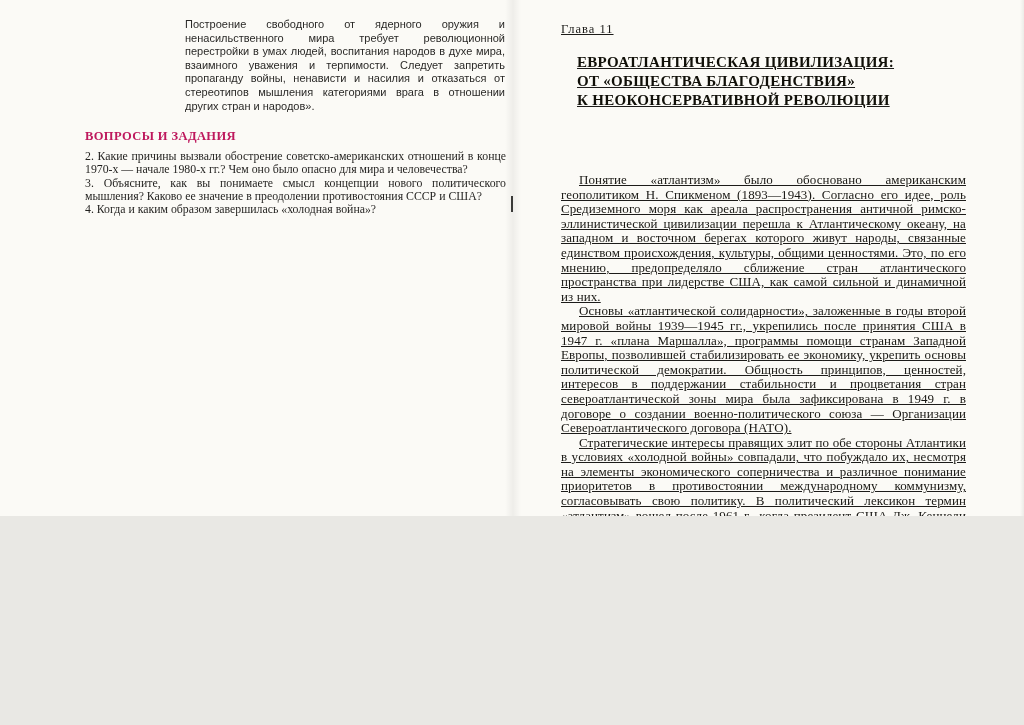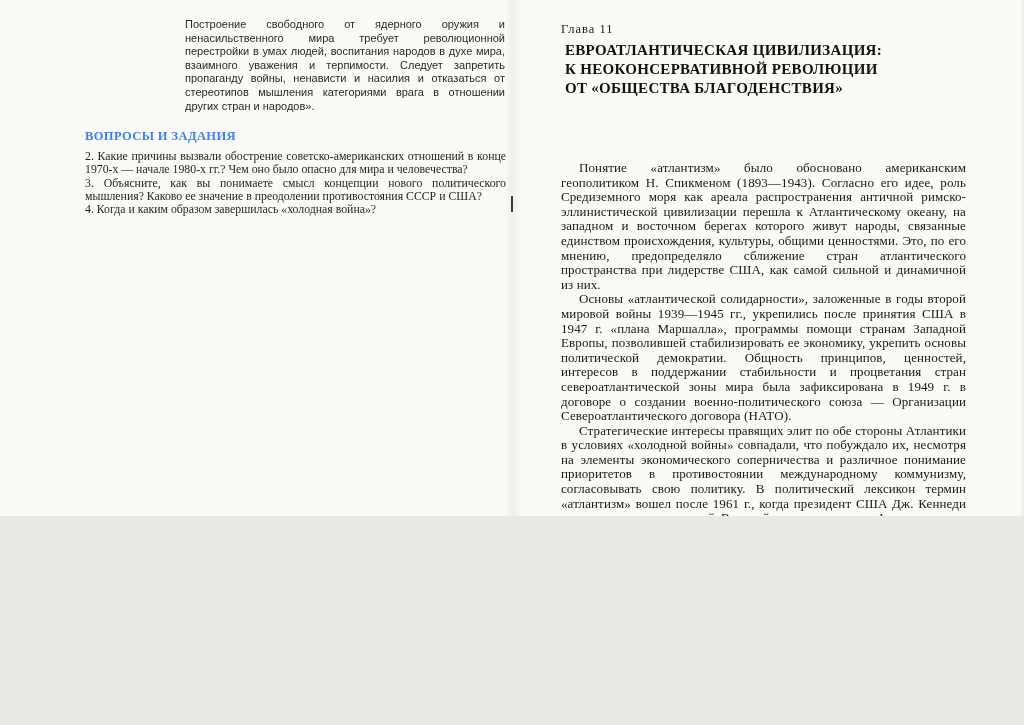--- a/index.html
+++ b/index.html
@@ -49,45 +49,46 @@
     font-size: 11px;
     line-height: 13.6px;
     text-align: justify;
     color: #2a2927;
   }
   .questions-heading {
     margin: 16px 0 6px 0;
     font-size: 12.5px;
     font-weight: bold;
     letter-spacing: 0.4px;
-    color: #3b82f6;
+    color: #be185d;
   }
   .question {
     margin: 0;
     font-size: 11.8px;
     line-height: 13.2px;
     text-align: justify;
     color: #201f1d;
   }
 
   
   .right-page {
     position: absolute;
     left: 561px;
     top: 22px;
     width: 405px;
+    text-decoration: underline;
   }
   .chapter-label {
     margin: 0 0 3px 0;
     font-size: 12.5px;
     letter-spacing: 1px;
     color: #1b1a18;
   }
   .chapter-title {
-    margin: 4px;
+    margin: 16px;
     font-size: 15px;
     line-height: 19px;
     font-weight: bold;
     letter-spacing: 0.3px;
     color: #111009;
   }
   .body-text {
     margin-top: 63px;
   }
   .body-par {
@@ -153,22 +154,22 @@
     <p class="question">2. Какие причины вызвали обострение советско-американских отношений в конце 1970-х — начале 1980-х гг.? Чем оно было опасно для мира и человечества?</p>
     <p class="question">3. Объясните, как вы понимаете смысл концепции нового политического мышления? Каково ее значение в преодолении противостояния СССР и США?</p>
     <p class="question">4. Когда и каким образом завершилась «холодная война»?</p>
   </div>
 
   <div class="right-page">
     <p class="chapter-label">Глава 11</p>
 
     <h1 class="chapter-title">
       <span style="display:block">ЕВРОАТЛАНТИЧЕСКАЯ ЦИВИЛИЗАЦИЯ:</span>
+      <span style="display:block">ОТ «ОБЩЕСТВА БЛАГОДЕНСТВИЯ»</span>
       <span style="display:block">К НЕОКОНСЕРВАТИВНОЙ РЕВОЛЮЦИИ</span>
-      <span style="display:block">ОТ «ОБЩЕСТВА БЛАГОДЕНСТВИЯ»</span>
     </h1>
 
     <div class="body-text">
       <p class="body-par">Понятие «атлантизм» было обосновано американским геополитиком Н. Спикменом (1893—1943). Согласно его идее, роль Средиземного моря как ареала распространения античной римско-эллинистической цивилизации перешла к Атлантическому океану, на западном и восточном берегах которого живут народы, связанные единством происхождения, культуры, общими ценностями. Это, по его мнению, предопределяло сближение стран атлантического пространства при лидерстве США, как самой сильной и динамичной из них.</p>
       <p class="body-par">Основы «атлантической солидарности», заложенные в годы второй мировой войны 1939—1945 гг., укрепились после принятия США в 1947 г. «плана Маршалла», программы помощи странам Западной Европы, позволившей стабилизировать ее экономику, укрепить основы политической демократии. Общность принципов, ценностей, интересов в поддержании стабильности и процветания стран североатлантической зоны мира была зафиксирована в 1949 г. в договоре о создании военно-политического союза — Организации Североатлантического договора (НАТО).</p>
       <p class="body-par">Стратегические интересы правящих элит по обе стороны Атлантики в условиях «холодной войны» совпадали, что побуждало их, несмотря на элементы экономического соперничества и различное понимание приоритетов в противостоянии международному коммунизму, согласовывать свою политику. В политический лексикон термин «атлантизм» вошел после 1961 г., когда президент США Дж. Кеннеди выдвинул так называемый Великий проект создания Атлантического сообщества, предполагавший укрепление единства стран Северной Америки и Западной Европы. США поддерживали интег-</p>
     </div>
   </div>
 
   <div class="footer-mark">9  Загладин, 11 кл.</div>

